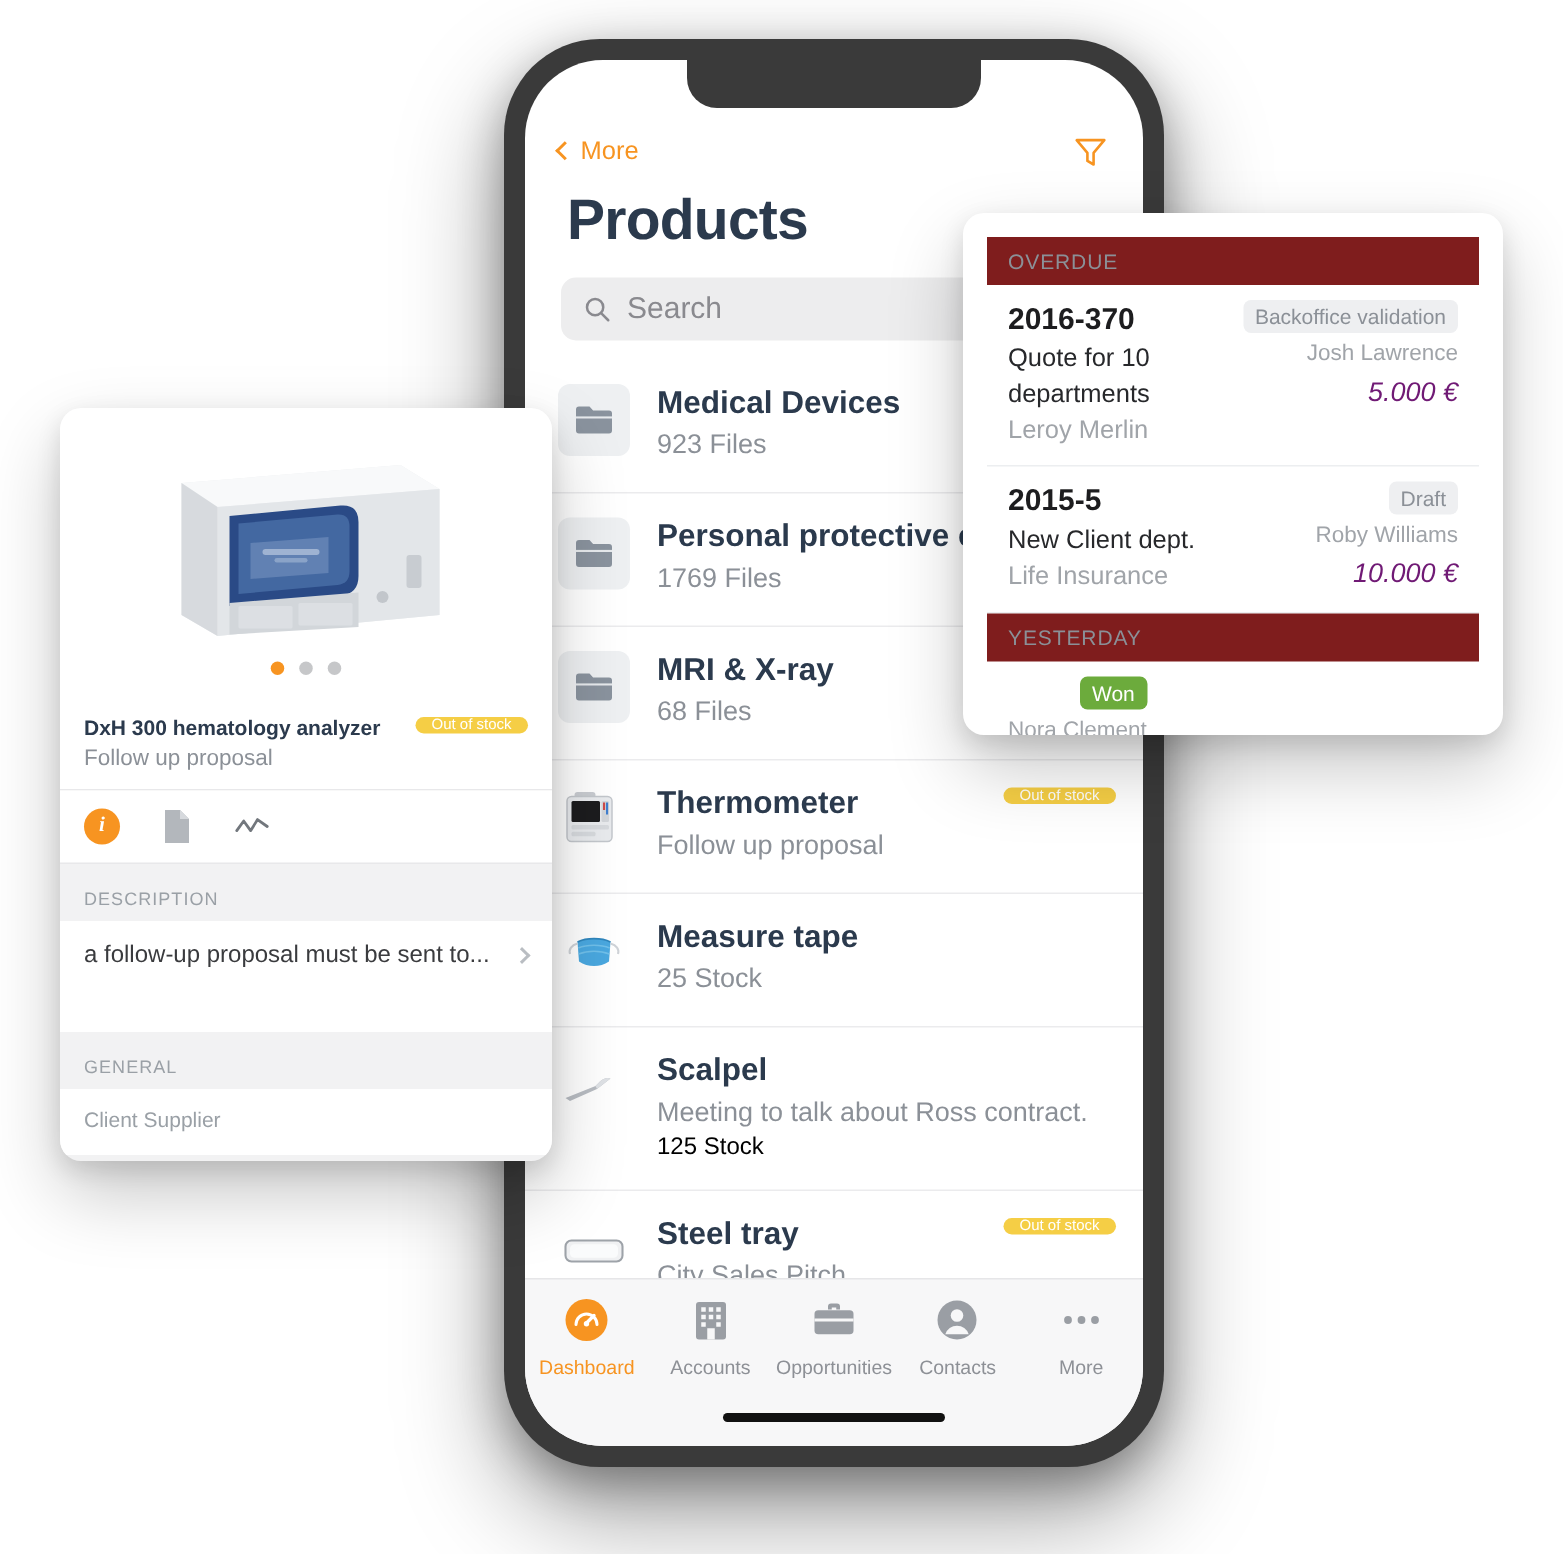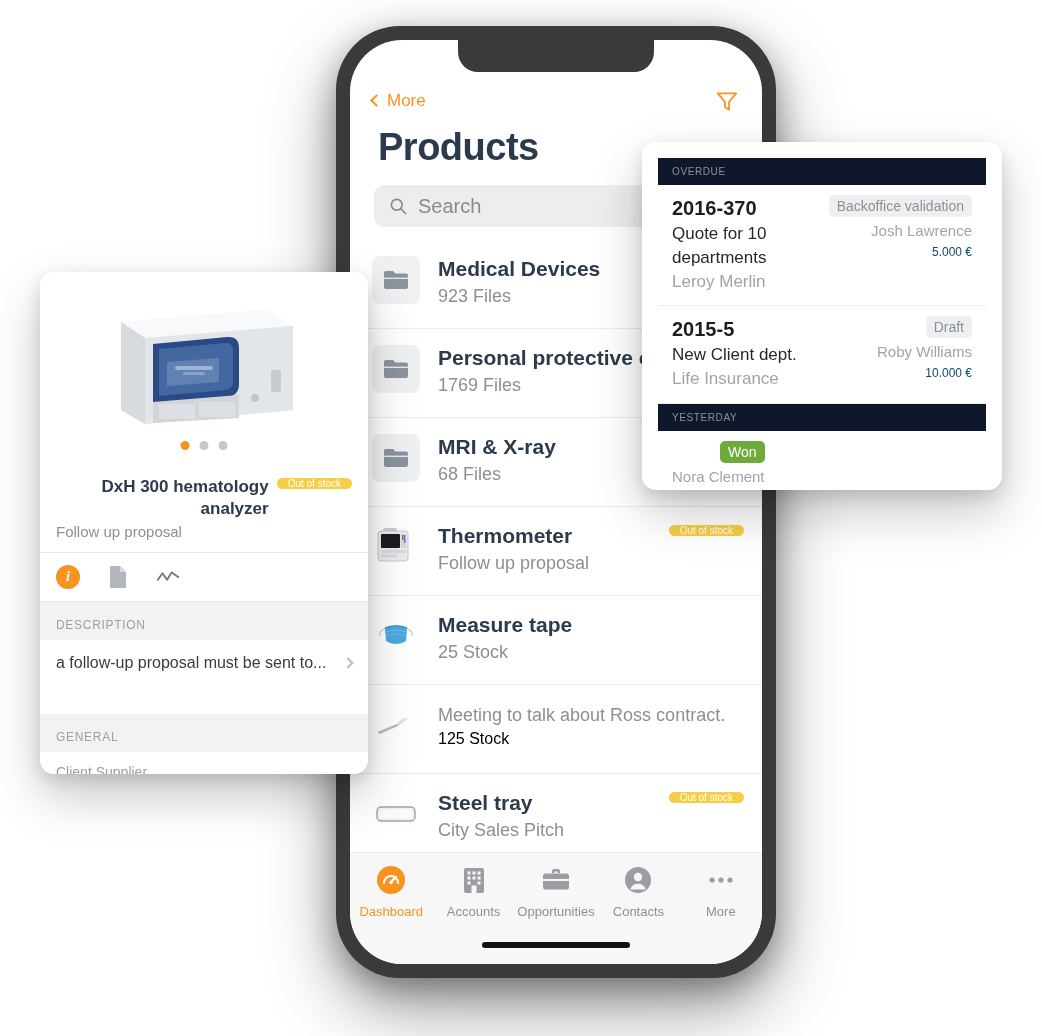--- a/index.html
+++ b/index.html
@@ -119,42 +119,42 @@
   .activity-card {
     position: absolute; left: 642px; top: 142px;
     width: 360px; height: 348px;
     background: #ffffff; border-radius: 14px;
     box-shadow: 0 22px 50px rgba(0,0,0,.22), 0 6px 16px rgba(0,0,0,.12);
     z-index: 60; overflow: hidden;
     padding: 16px;
   }
   .act-inner { background:#fff; }
   .act-section {
-    background: #0f172a; color: #8b9097;
-    font-size: 10px; letter-spacing: .6px;
+    background: #7f1d1d; color: #8b9097;
+    font-size: 14px; letter-spacing: .6px;
     padding: 8px 14px;
   }
   .act-row {
     display: flex; padding: 10px 14px 12px 14px;
     border-bottom: 1px solid #eceef0;
   }
   .act-left { flex: 1 1 auto; min-width: 0; }
   .act-right { text-align: right; flex: 0 0 auto; }
   .act-id { font-size: 20px; font-weight: bold; color: #1d1d1f; line-height: 1.35; }
   .act-title { font-size: 17px; color: #27282b; line-height: 1.4; }
   .act-sub { font-size: 17px; color: #a0a4a9; line-height: 1.4; }
   .act-status {
     font-size: 14px; color: #8b9097;
     background: #eeeff1; border-radius: 5px;
     padding: 3px 8px; display: inline-block;
   }
   .act-status.draft { background: #eeeff1; color:#8b9097; }
   .act-status.won { background: #6CAB3C; color: #ffffff; }
   .act-owner { font-size: 15px; color: #a0a4a9; line-height: 1.5; margin-top: 3px; }
-  .act-amount { font-size: 12px; color: #0c4a6e; line-height: 1.4; margin-top: 1px; }
+  .act-amount { font-size: 18px; color: #701a75; line-height: 1.4; margin-top: 1px; font-style: italic; }
 
   
   .detail-card {
     position: absolute; left: 40px; top: 272px;
     width: 328px; height: 502px;
     background: #f2f2f3; border-radius: 14px;
     box-shadow: 0 22px 50px rgba(0,0,0,.22), 0 6px 16px rgba(0,0,0,.12);
     z-index: 70; overflow: hidden;
   }
   .detail-hero {
@@ -162,21 +162,21 @@
     display:flex; align-items:center; justify-content:center;
   }
   .dots { position: absolute; bottom: 12px; left: 50%; transform: translateX(-50%); display: flex; gap: 10px; }
   .dot { width: 9px; height: 9px; border-radius: 50%; background: #c6c7c9; }
   .dot.active { background: #F79421; }
   .detail-head {
     background: #fff; padding: 14px 16px 12px 16px;
     border-bottom: 1px solid #e8e8ea;
     display: flex; align-items: flex-start; justify-content: space-between; gap: 8px;
   }
-  .detail-title { font-size: 17px; font-weight: bold; color: #2B3A4D; line-height: 1.3; text-align: right; }
+  .detail-title { font-size: 14px; font-weight: bold; color: #2B3A4D; line-height: 1.3; }
   .detail-sub { font-size: 15px; color: #8b9097; margin-top: 3px; }
   .detail-actions {
     background: #fff; padding: 12px 16px; display: flex; gap: 26px; align-items: center;
     border-bottom: 1px solid #e8e8ea;
   }
   .act-ico { width: 24px; height: 24px; display:flex; align-items:center; justify-content:center; }
   .info-circle {
     width: 24px; height: 24px; border-radius: 50%; background: #F79421;
     color: #fff; font-size: 14px; font-weight: bold; font-style: italic;
     display: flex; align-items: center; justify-content: center;
@@ -308,20 +308,21 @@
         </div>
 
         <div class="prod-row">
           <div class="prod-thumb">
             <svg width="46" height="30" viewBox="0 0 46 30">
               <path d="M4 22l20-8 3-3c2-2 5-3 7-2l-9 7-18 8-3-2z" fill="#b9bdc3"></path>
               <path d="M24 14l3-3c2-2 5-3 7-2l-9 7-1-2z" fill="#dfe2e6"></path>
             </svg>
           </div>
           <div class="prod-body">
+            <div class="prod-name">Scalpel</div>
             <div class="prod-sub">Meeting to talk about Ross contract.</div>
             <div class="prod-sub2">125 Stock</div>
           </div>
         </div>
 
         <div class="prod-row">
           <div class="prod-thumb">
             <svg width="46" height="24" viewBox="0 0 46 24">
               <rect x="4" y="5" width="38" height="14" rx="4" fill="#f0f1f3" stroke="#9ea3a9" stroke-width="1.4"></rect>
               <rect x="7" y="7.5" width="32" height="9" rx="3" fill="#fafbfc"></rect>

